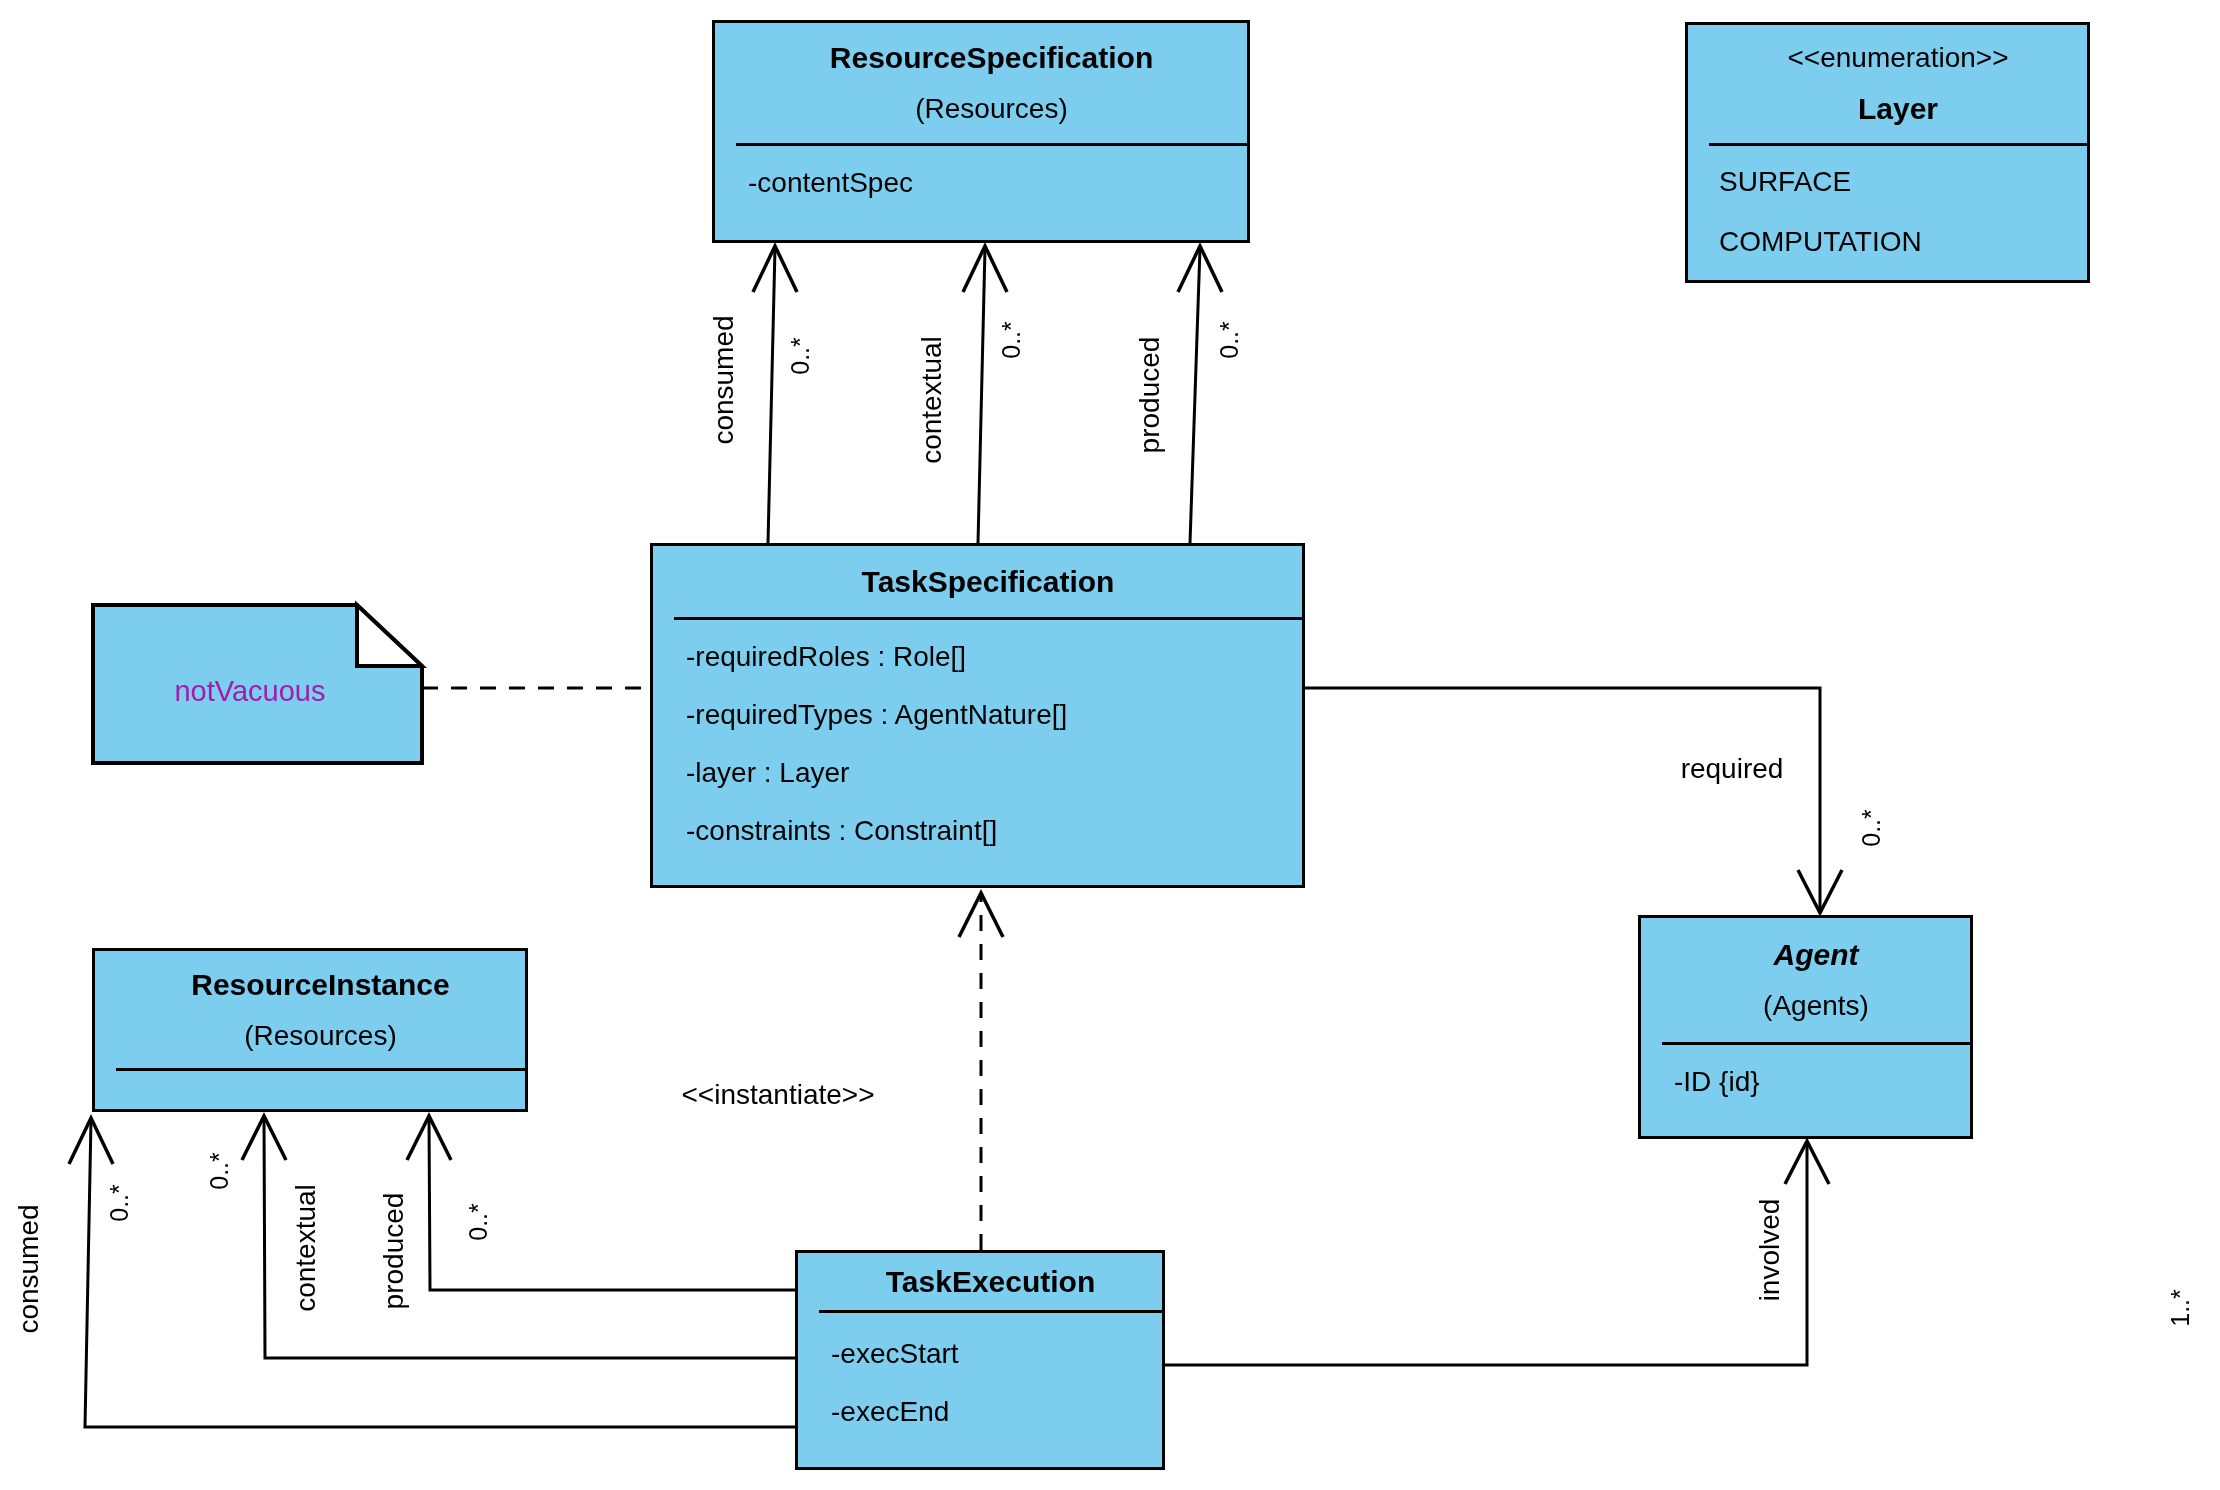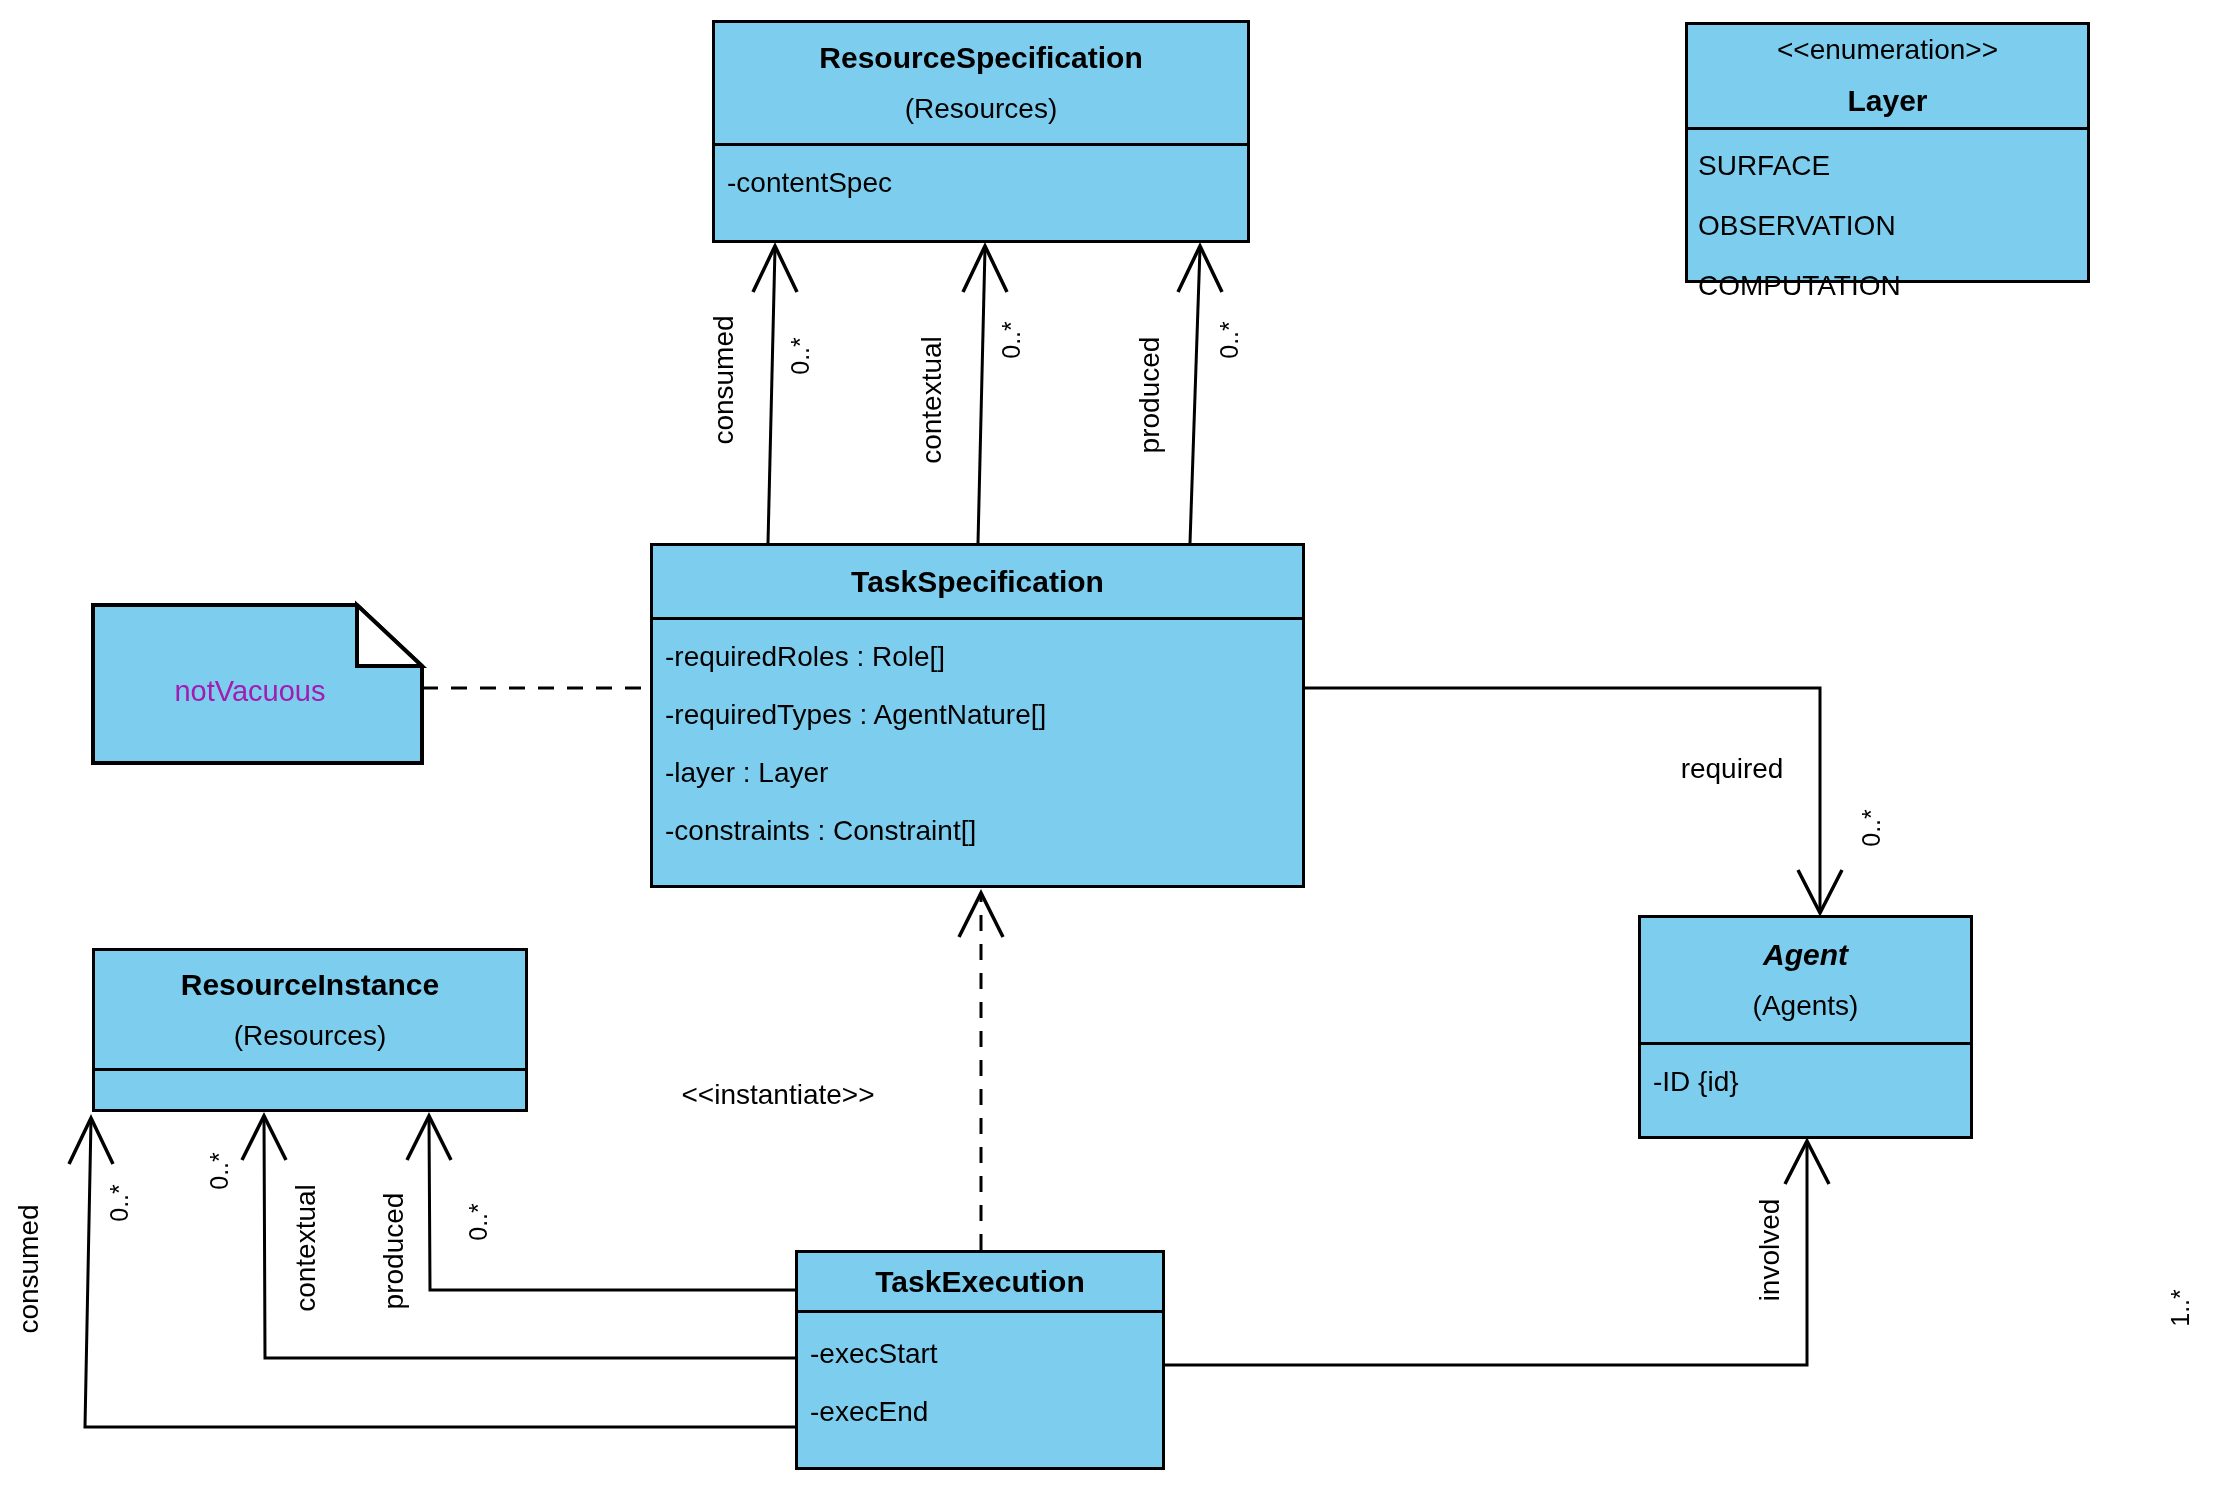--- a/index.html
+++ b/index.html
@@ -12,20 +12,21 @@
   }
   svg.edge-layer{position:absolute;left:0;top:0;width:2220px;height:1490px;}
 
   .uml-class{
     position:absolute;
     background:#7dcdee;
     border:3px solid #000;
     box-sizing:border-box;
     display:flex;flex-direction:column;
     color:#000;
+    padding-left:21px;
   }
   .title-comp{
     border-bottom:3px solid #000;
     display:flex;flex-direction:column;
     justify-content:center;align-items:center;
     text-align:center;
   }
   .cls-name{font-size:30px;font-weight:bold;line-height:52px;}
   .cls-name.italic{font-style:italic;}
   .cls-sub{font-size:28px;line-height:50px;}
@@ -125,21 +126,20 @@
     </div>
   </div>
 
   <div class="uml-class" style="left:1685px;top:22px;width:405px;height:261px;">
     <div class="title-comp" style="height:118px;">
       <div class="stereotype">&lt;&lt;enumeration&gt;&gt;</div>
       <div class="cls-name">Layer</div>
     </div>
     <div class="attrs" style="padding-top:6px;padding-left:10px;">
       <div class="enum-lit">SURFACE</div>
-      <div class="enum-lit">OBSERVATION</div>
       <div class="enum-lit">COMPUTATION</div>
     </div>
   </div>
 
   <div class="uml-class" style="left:650px;top:543px;width:655px;height:345px;">
     <div class="title-comp" style="height:71px;">
       <div class="cls-name">TaskSpecification</div>
     </div>
     <div class="attrs">
       <div class="attr">-requiredRoles : Role[]</div>

